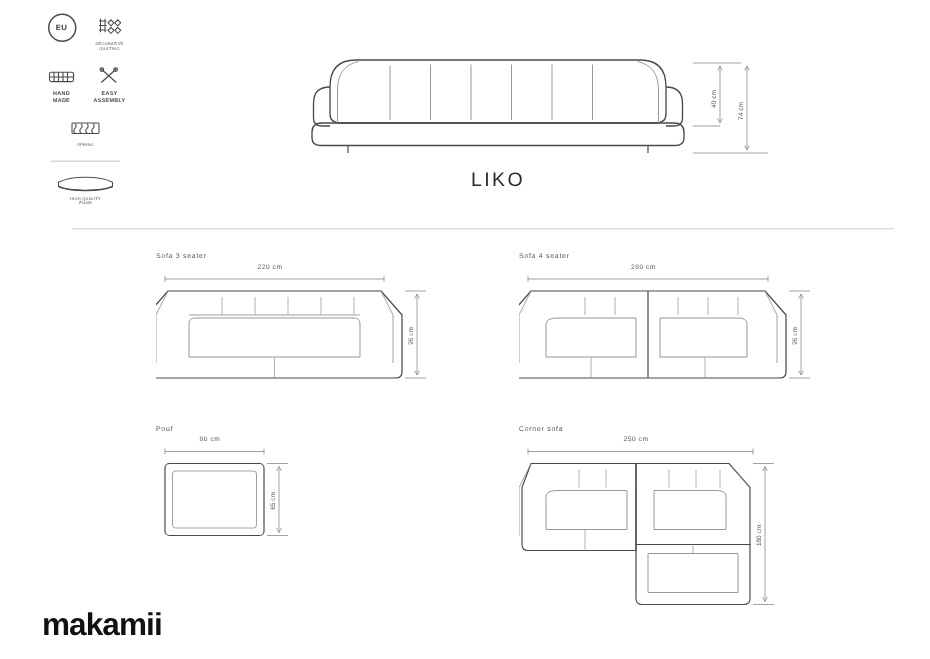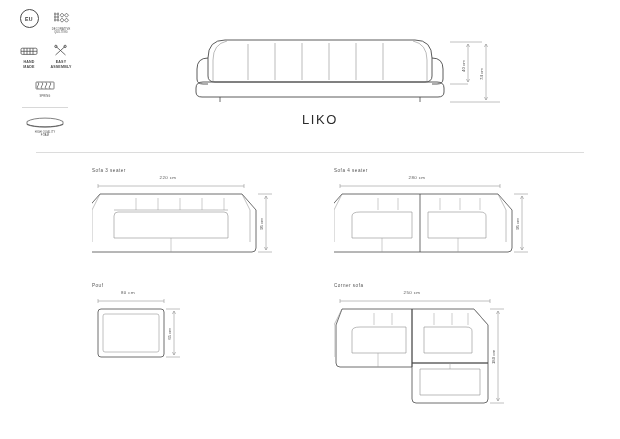--- a/index.html
+++ b/index.html
@@ -11,20 +11,21 @@
     width: 620px;
     height: 439px;
     font-family: "Liberation Sans", sans-serif;
     color: #3a3a3a;
     position: relative;
     overflow: hidden;
   }
   .page {
     position: absolute;
     inset: 0;
+    margin-left: 12px;
   }
 
   
   .icon-rail {
     position: absolute;
     left: 14px;
     top: 10px;
     width: 62px;
     display: flex;
     flex-direction: column;
@@ -402,14 +403,19 @@
       </g>
       <g stroke="#8d8d8d" stroke-width="0.55" fill="none">
         <path d="M156 14 h14 M156 108 h14"></path>
         <path d="M164 16 v90"></path>
         <path d="M164 16 l-1.6 3 M164 16 l1.6 3 M164 106 l-1.6 -3 M164 106 l1.6 -3"></path>
       </g>
       <text x="161" y="62" font-size="4.3" fill="#555" font-family="Liberation Sans, sans-serif" transform="rotate(-90 161 62)" text-anchor="middle">180 cm</text>
     </svg>
   </div>
 
+  <div class="logo">
+    <svg width="92" height="26" viewBox="0 0 92 26">
+      <text x="0" y="20" font-size="21" font-family="Liberation Sans, sans-serif" fill="#111" font-weight="bold" letter-spacing="-0.6">makamii</text>
+    </svg>
+  </div>
 
 </div>
 
 </body></html>

